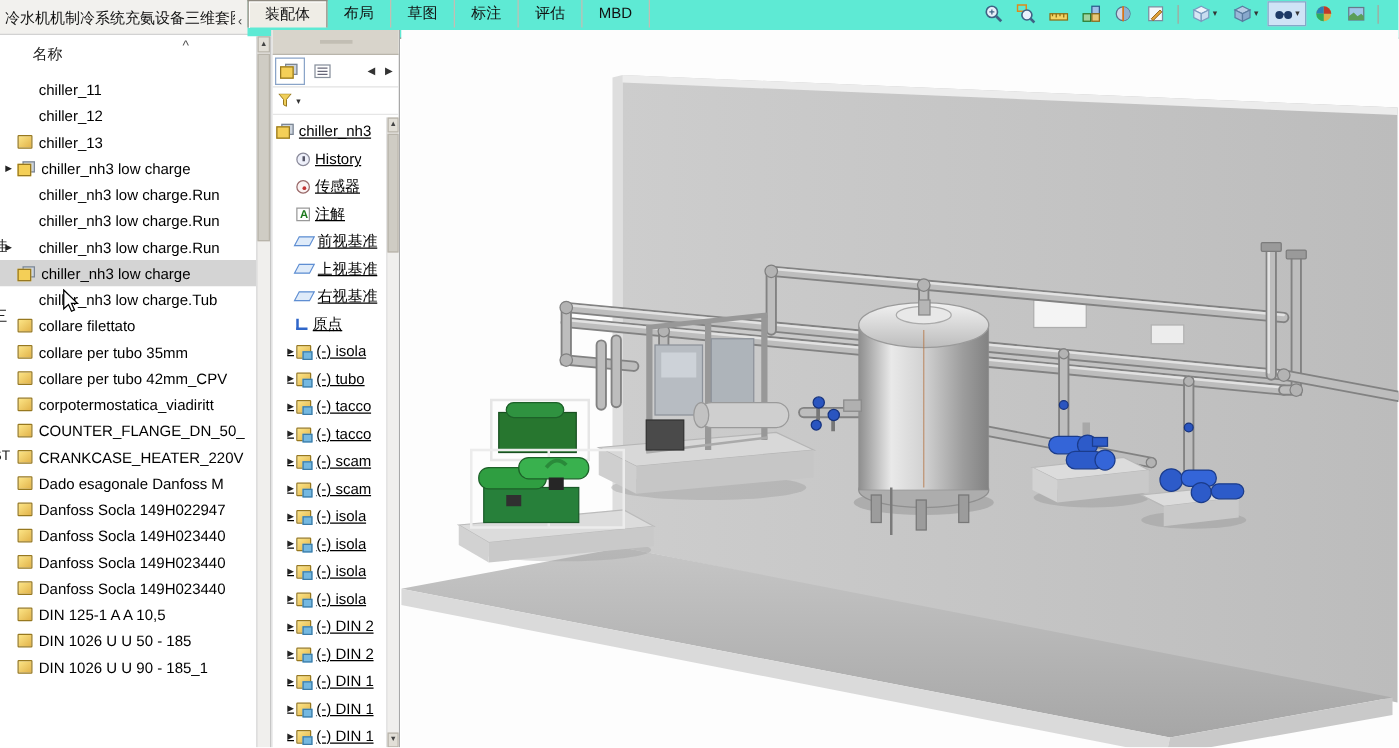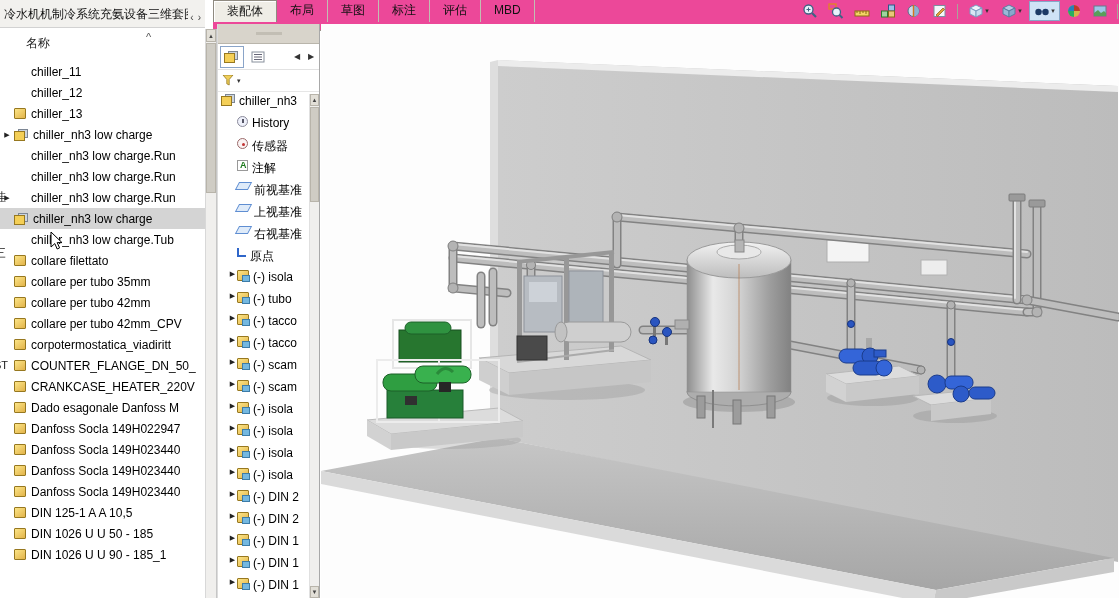--- a/index.html
+++ b/index.html
@@ -8,21 +8,21 @@
   .app { position:relative; width:1119px; height:598px; background:#fff; overflow:hidden; }
 
   
   .left-header { position:absolute; left:0; top:0; width:205px; height:28px; background:#f2f1ee;
     border-bottom:1px solid #d2d2d2; font-size:12px; color:#111; display:flex; align-items:flex-end;
     padding:0 2px 4px 4px; white-space:nowrap; overflow:hidden; }
   .left-header .ttl { flex:1 1 auto; overflow:hidden; }
   .left-header .chev { flex:0 0 auto; font-size:10px; color:#444; padding:0 2px; cursor:default; }
 
   
-  .ribbon { position:absolute; left:213px; top:0; right:0; height:31px; background:#ec4899;
+  .ribbon { position:absolute; left:198px; top:0; right:0; height:31px; background:#5eead4;
     border-bottom:1px solid #979288; }
   .tabs { display:flex; height:22px; }
   .tab { padding:0 13px; line-height:21px; font-size:12px; color:#111; border-right:1px solid #c2beb3;
     cursor:default; white-space:nowrap; }
   .tab.active { background:#efede6; border:1px solid #8f8a80; border-bottom:none;
     box-shadow:inset 1px 1px 0 #fff; }
   .view-tools { position:absolute; left:585px; top:0; height:22px; display:flex; align-items:center; gap:2px; }
   .vt { width:24px; height:20px; display:flex; align-items:center; justify-content:center;
     background:transparent; border:1px solid transparent; padding:0; cursor:default; }
   .vt.wide { width:31px; }
@@ -89,21 +89,21 @@
   .fm-grip::after { content:""; position:absolute; left:38px; top:8px; width:26px; height:3px; background:#c2beb4; }
   .fm-tabs { height:26px; display:flex; align-items:center; padding:2px; gap:2px; border-bottom:1px solid #e2e2e2; }
   .fm-tab { width:24px; height:22px; display:flex; align-items:center; justify-content:center;
     border:1px solid transparent; cursor:default; }
   .fm-tab.active { background:#fff; border:1px solid #8aa4c8; }
   .fm-nav { font-size:8px; color:#333; width:12px; text-align:center; cursor:default; }
   .fm-sp { flex:1 1 auto; }
   .fm-filter { height:22px; display:flex; align-items:center; gap:3px; padding:0 4px; border-bottom:1px solid #e6e6e6; }
   .fm-filter .caret { font-size:7px; color:#333; }
   .fm-tree { position:absolute; left:0; top:70px; right:10px; bottom:0; overflow:hidden; font-size:12px; }
-  .trow { height:22px; display:flex; align-items:flex-start; padding-left:10px; white-space:nowrap; overflow:hidden; cursor:default; }
+  .trow { height:22px; display:flex; align-items:center; padding-left:10px; white-space:nowrap; overflow:hidden; cursor:default;text-decoration:underline; }
   .trow.root { padding-left:3px; }
   .trow .ficon { margin:0 4px 0 0; }
   .trow .arr { flex:0 0 9px; width:9px; }
   .fm-scroll { position:absolute; right:0; top:70px; width:10px; bottom:0; background:#f0efed; border-left:1px solid #e0e0e0; }
   .fm-scroll .sbtn { height:12px; }
   .fm-scroll .thumb { margin-top:1px; height:95px; background:#cfccc4; border:1px solid #b8b4aa; }
   .fm-scroll .down { position:absolute; bottom:0; left:0; right:0; }
 
   
   .viewport { position:absolute; left:321px; top:24px; right:0; bottom:0; background:#fdfdfd; }
@@ -272,25 +272,20 @@
         </div>
       <div class="frow">
           <span class="arr h">▶</span>
           <span class="ficon pi"></span>
           <span class="flab">collare filettato</span>
         </div>
       <div class="frow">
           <span class="arr h">▶</span>
           <span class="ficon pi"></span>
           <span class="flab">collare per tubo 35mm</span>
-        </div>
-      <div class="frow">
-          <span class="arr h">▶</span>
-          <span class="ficon pi"></span>
-          <span class="flab">collare per tubo 42mm</span>
         </div>
       <div class="frow">
           <span class="arr h">▶</span>
           <span class="ficon pi"></span>
           <span class="flab">collare per tubo 42mm_CPV</span>
         </div>
       <div class="frow">
           <span class="arr h">▶</span>
           <span class="ficon pi"></span>
           <span class="flab">corpotermostatica_viadiritt</span>

